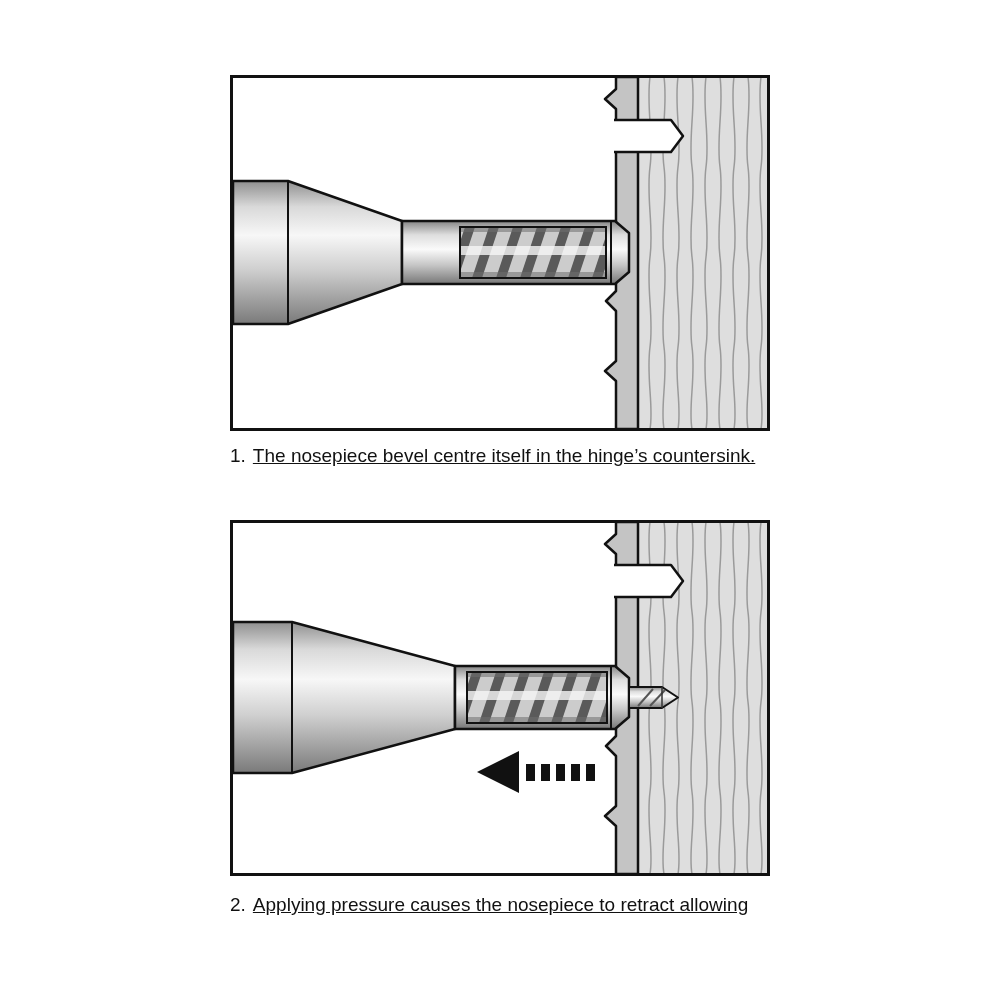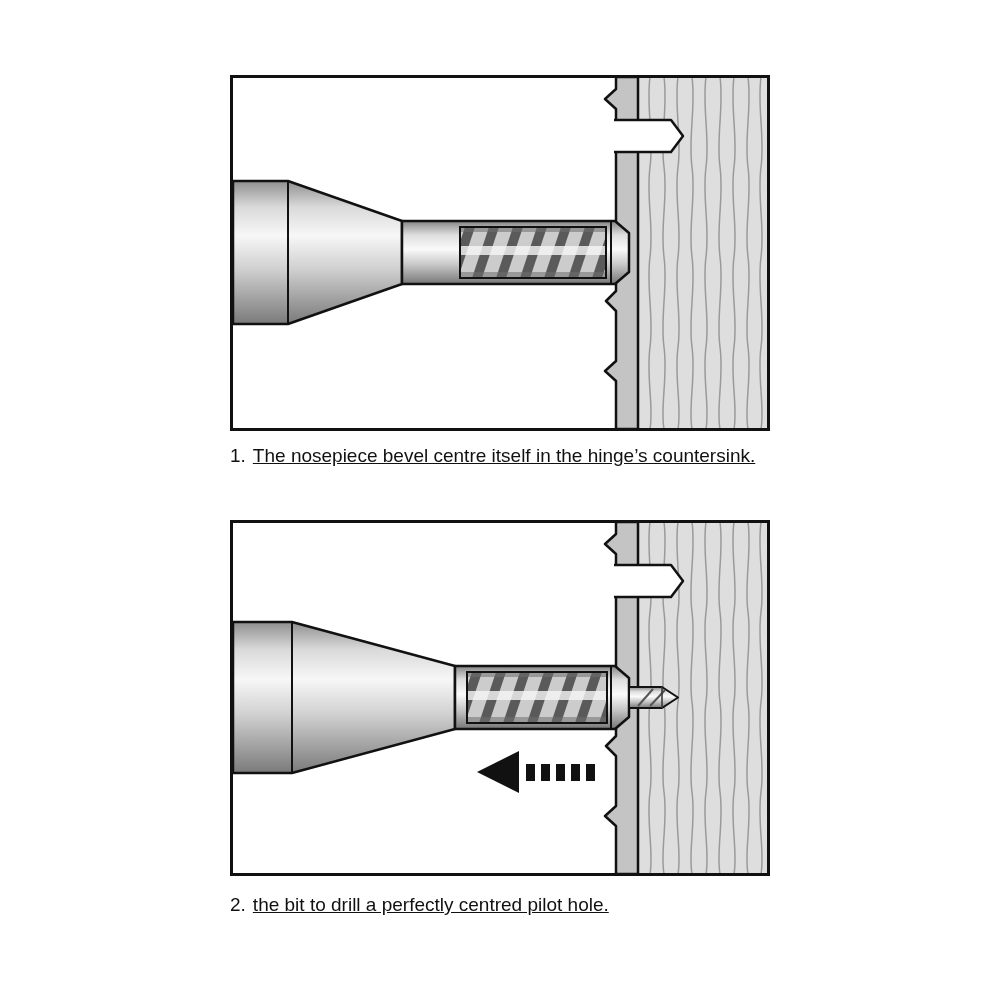--- a/index.html
+++ b/index.html
@@ -196,17 +196,17 @@
         <rect x="356" y="244" width="9" height="17"></rect>
       </g>
 
       <rect x="1.5" y="1.5" width="537" height="353" fill="none" stroke="#111" stroke-width="3"></rect>
     </svg>
   </div>
 
   <figcaption class="caption caption2">
     <span class="cap-num">2.</span>
     <span class="cap-lines">
-      <span class="cap-line">the bit to drill a perfectly centred pilot hole.</span>
+      <span class="cap-line">Applying pressure causes the nosepiece to retract allowing</span>
     </span>
   </figcaption>
 
 </main>
 
 </body></html>

